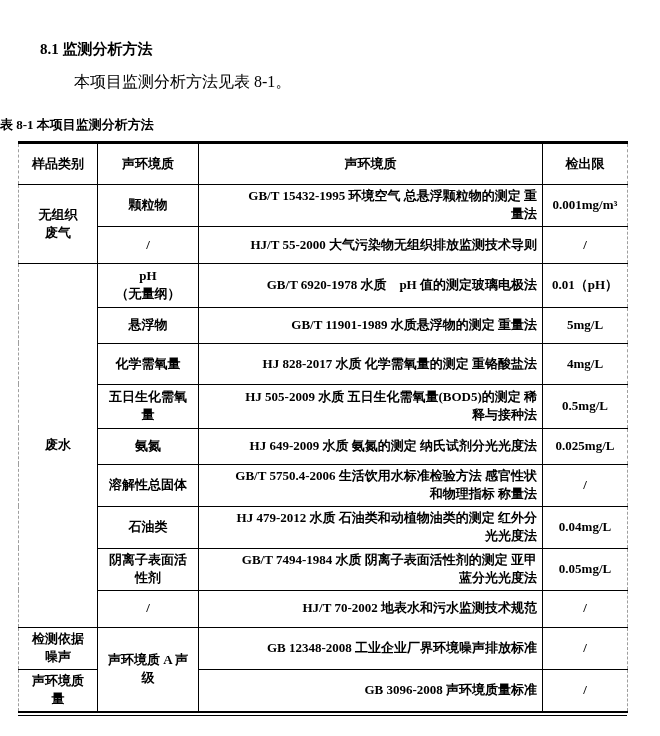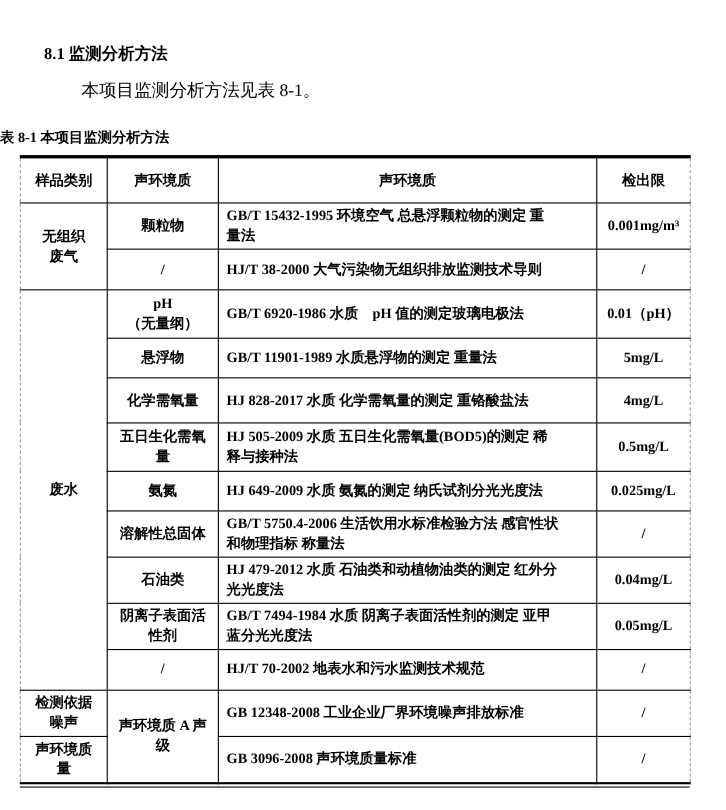--- a/index.html
+++ b/index.html
@@ -63,21 +63,21 @@
     line-height: 1.42;
     text-align: center;
     vertical-align: middle;
     padding: 2px 4px;
     white-space: pre-line;
     overflow: hidden;
   }
   
   .methods .edge-l { border-left: 1px dashed #9e9e9e; }
   .methods .edge-r { border-right: 1px dashed #9e9e9e; }
-  .methods td.basis { text-align: left; padding-left: 7px; padding-right: 5px; }
+  .methods td.basis { text-align: right; padding-left: 7px; padding-right: 5px; }
 </style>
 </head>
 <body>
 
 <div class="page">
 
 
   <h2 class="section-heading">8.1  监测分析方法</h2>
 
   <p class="intro">本项目监测分析方法见表 8-1。</p>
@@ -104,28 +104,28 @@
         <tr style="height:40px">
           <td class="edge-l" rowspan="2">无组织
 废气</td>
           <td>颗粒物</td>
           <td class="basis">GB/T 15432-1995 环境空气  总悬浮颗粒物的测定  重
 量法</td>
           <td class="edge-r">0.001mg/m³</td>
         </tr>
         <tr style="height:37px">
           <td>/</td>
-          <td class="basis">HJ/T 38-2000 大气污染物无组织排放监测技术导则</td>
+          <td class="basis">HJ/T 55-2000 大气污染物无组织排放监测技术导则</td>
           <td class="edge-r">/</td>
         </tr>
         <tr style="height:44px">
           <td class="edge-l" rowspan="9">废水</td>
           <td>pH
 （无量纲）</td>
-          <td class="basis">GB/T 6920-1986 水质　pH 值的测定玻璃电极法</td>
+          <td class="basis">GB/T 6920-1978 水质　pH 值的测定玻璃电极法</td>
           <td class="edge-r">0.01（pH）</td>
         </tr>
         <tr style="height:36px">
           <td>悬浮物</td>
           <td class="basis">GB/T 11901-1989 水质悬浮物的测定  重量法</td>
           <td class="edge-r">5mg/L</td>
         </tr>
         <tr style="height:41px">
           <td>化学需氧量</td>
           <td class="basis">HJ 828-2017 水质  化学需氧量的测定  重铬酸盐法</td>

